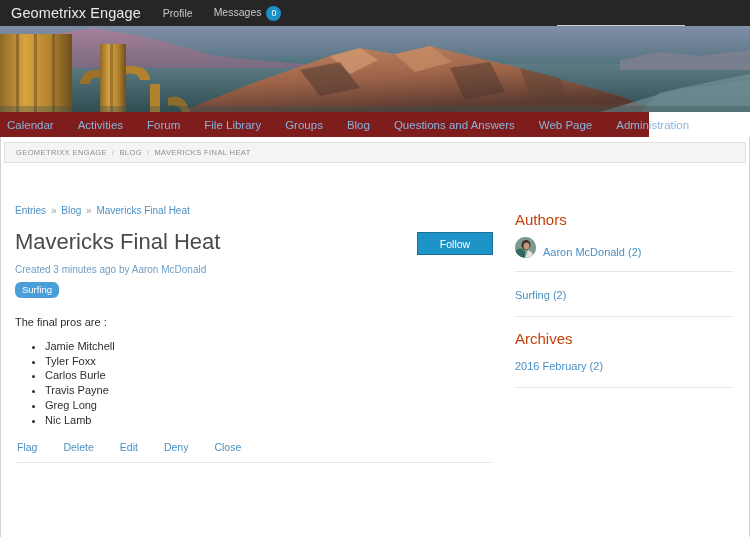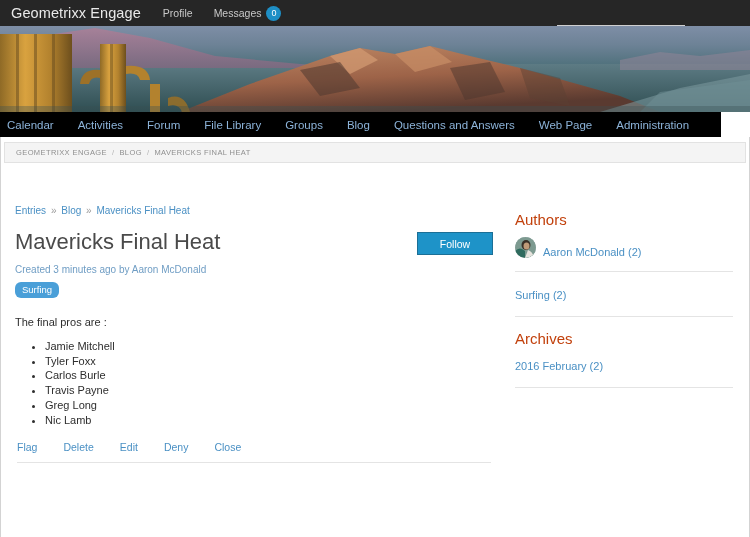--- a/index.html
+++ b/index.html
@@ -28,21 +28,21 @@
   .topnav {
     display: flex; align-items: center;
     margin-left: 22px;
   }
   .topnav a {
     color: #c9c9c9;
     font-size: 10.5px;
     text-decoration: none;
     margin-right: 21px;
     white-space: nowrap;
-    display: flex; align-items: center;
+    display: flex; 
   }
   .badge-count {
     display: inline-flex; align-items: center; justify-content: center;
     min-width: 15px; height: 15px;
     border-radius: 8px;
     background: #1e8fc6;
     color: #ffffff;
     font-size: 9px;
     margin-left: 5px;
     padding: 0 4px;
@@ -75,23 +75,23 @@
     position: absolute; left: 0; top: 26px;
     width: 750px; height: 86px;
     overflow: hidden;
     background: #2b3a4a;
   }
   .hero svg { display: block; width: 750px; height: 86px; }
 
   
   .mainnav {
     position: absolute; left: 0; top: 112px;
-    width: 721px; height: 25px;
+    width: 649px; height: 25px;
     display: flex; align-items: center;
-    background: #000000;
+    background: #7f1d1d;
   }
   .mainnav a {
     color: #8cb3d9;
     font-size: 11.5px;
     text-decoration: none;
     margin-right: 24px;
     white-space: nowrap;
   }
   .mainnav a:first-child { margin-left: 7px; }
 

